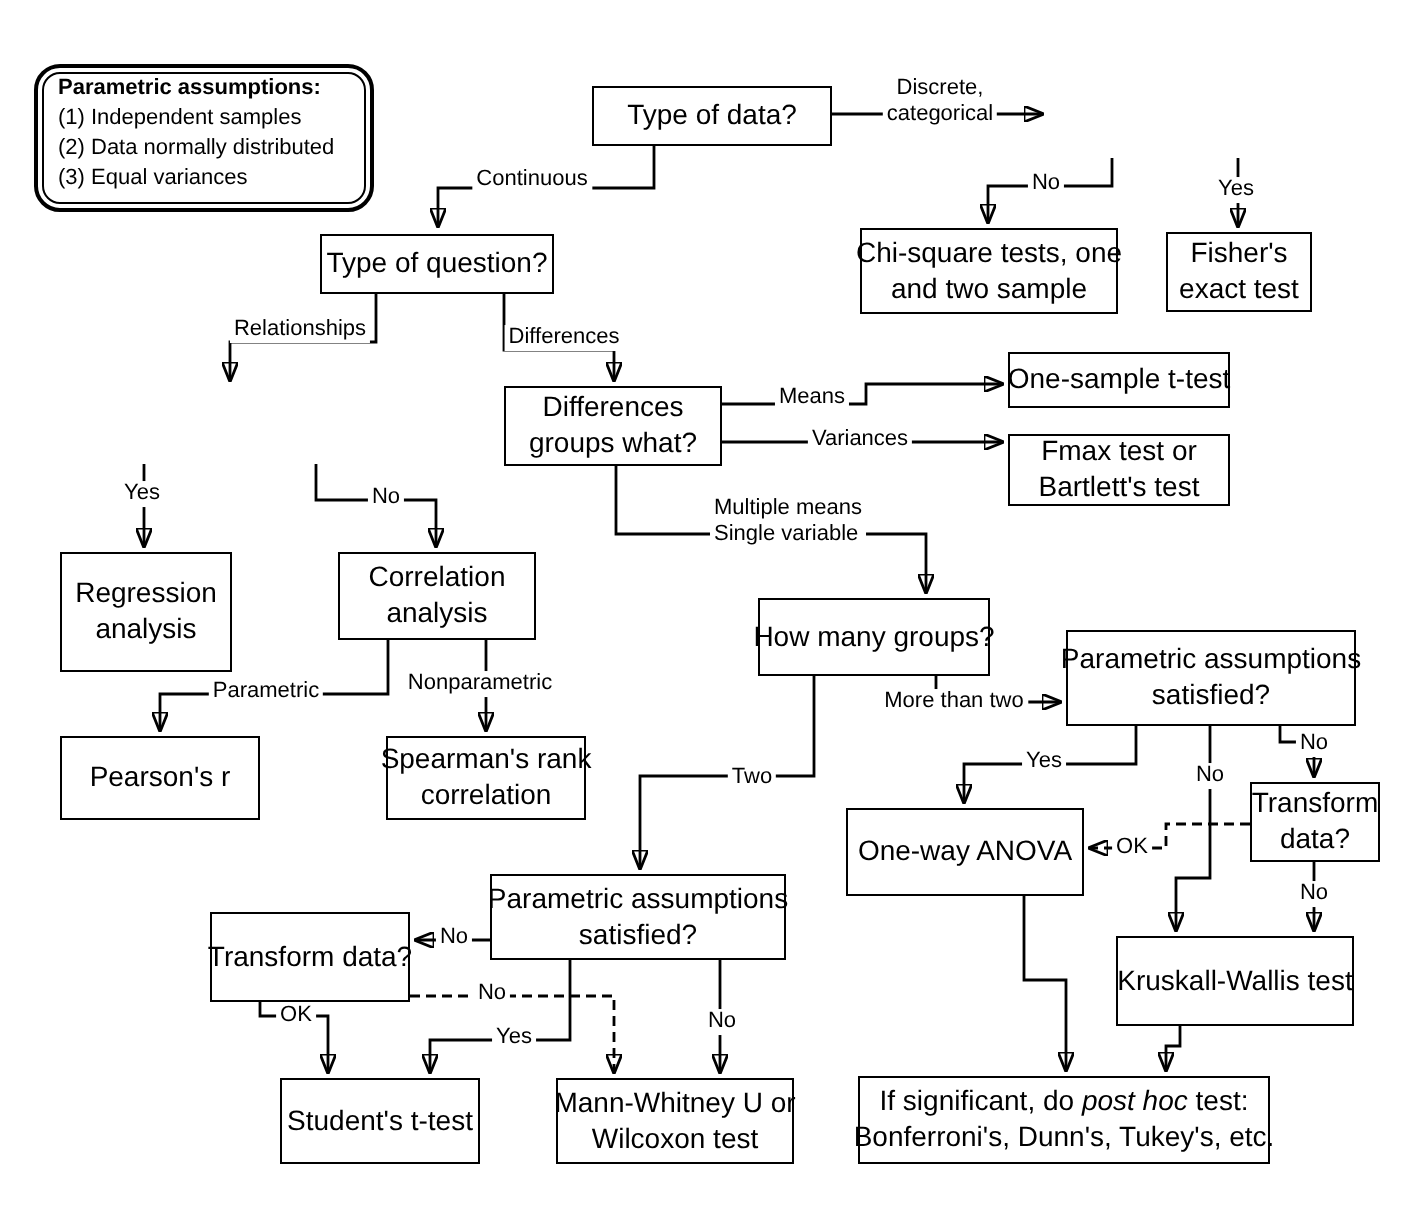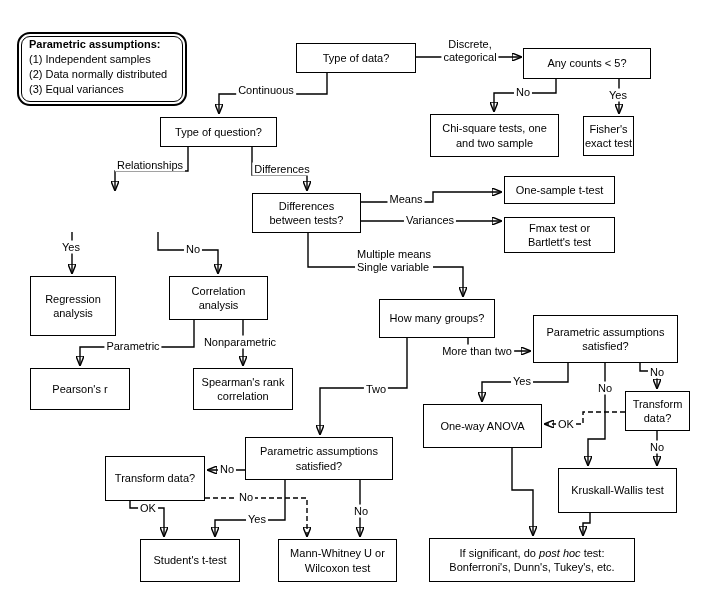--- a/index.html
+++ b/index.html
@@ -7,21 +7,21 @@
     position:relative;width:712px;height:613px;background:#ffffff;
     font-family:"Liberation Sans",sans-serif;color:#000;overflow:hidden;
   }
   .edges{position:absolute;left:0;top:0;z-index:1;}
   .edges path{fill:none;stroke:#000;stroke-width:1.4;}
   .edges path.dashed{stroke-dasharray:5 3;}
   .node{
     position:absolute;z-index:2;box-sizing:border-box;background:#fff;
     border:1.6px solid #000;display:flex;flex-direction:column;
     align-items:center;justify-content:center;text-align:center;
-    font-size:11px;line-height:1.28;padding:1px 2px;
+    font-size:14px;line-height:1.28;padding:1px 2px;
   }
   .nl{display:block;white-space:nowrap;}
   .elabel{
     position:absolute;z-index:3;transform:translate(-50%,-50%);
     background:#fff;padding:0 2px;font-size:11px;line-height:1.18;
     white-space:nowrap;text-align:center;
   }
   .ll{display:block;}
   .legend{
     position:absolute;z-index:2;box-sizing:border-box;
@@ -78,37 +78,34 @@
       <div class="legend-title">Parametric assumptions:</div>
       <div class="legend-item">(1) Independent samples</div>
       <div class="legend-item">(2) Data normally distributed</div>
       <div class="legend-item">(3) Equal variances</div>
     </div>
   </div>
 
   <div class="node" style="left:296px;top:43px;width:120px;height:30px">
     <span class="nl">Type of data?</span>
   </div>
-  <div class="node" style="left:523px;top:48px;width:128px;height:31px">
-    <span class="nl">Any counts &lt; 5?</span>
-  </div>
   <div class="node" style="left:430px;top:114px;width:129px;height:43px">
     <span class="nl">Chi-square tests, one</span>
     <span class="nl">and two sample</span>
   </div>
-  <div class="node" style="left:583px;top:116px;width:51px;height:40px">
+  <div class="node" style="left:583px;top:116px;width:73px;height:40px">
     <span class="nl">Fisher's</span>
     <span class="nl">exact test</span>
   </div>
   <div class="node" style="left:160px;top:117px;width:117px;height:30px">
     <span class="nl">Type of question?</span>
   </div>
   <div class="node" style="left:252px;top:193px;width:109px;height:40px">
     <span class="nl">Differences</span>
-    <span class="nl">between tests?</span>
+    <span class="nl">groups what?</span>
   </div>
   <div class="node" style="left:504px;top:176px;width:111px;height:28px">
     <span class="nl">One-sample t-test</span>
   </div>
   <div class="node" style="left:504px;top:217px;width:111px;height:36px">
     <span class="nl">Fmax test or</span>
     <span class="nl">Bartlett's test</span>
   </div>
   <div class="node" style="left:30px;top:276px;width:86px;height:60px">
     <span class="nl">Regression</span>

